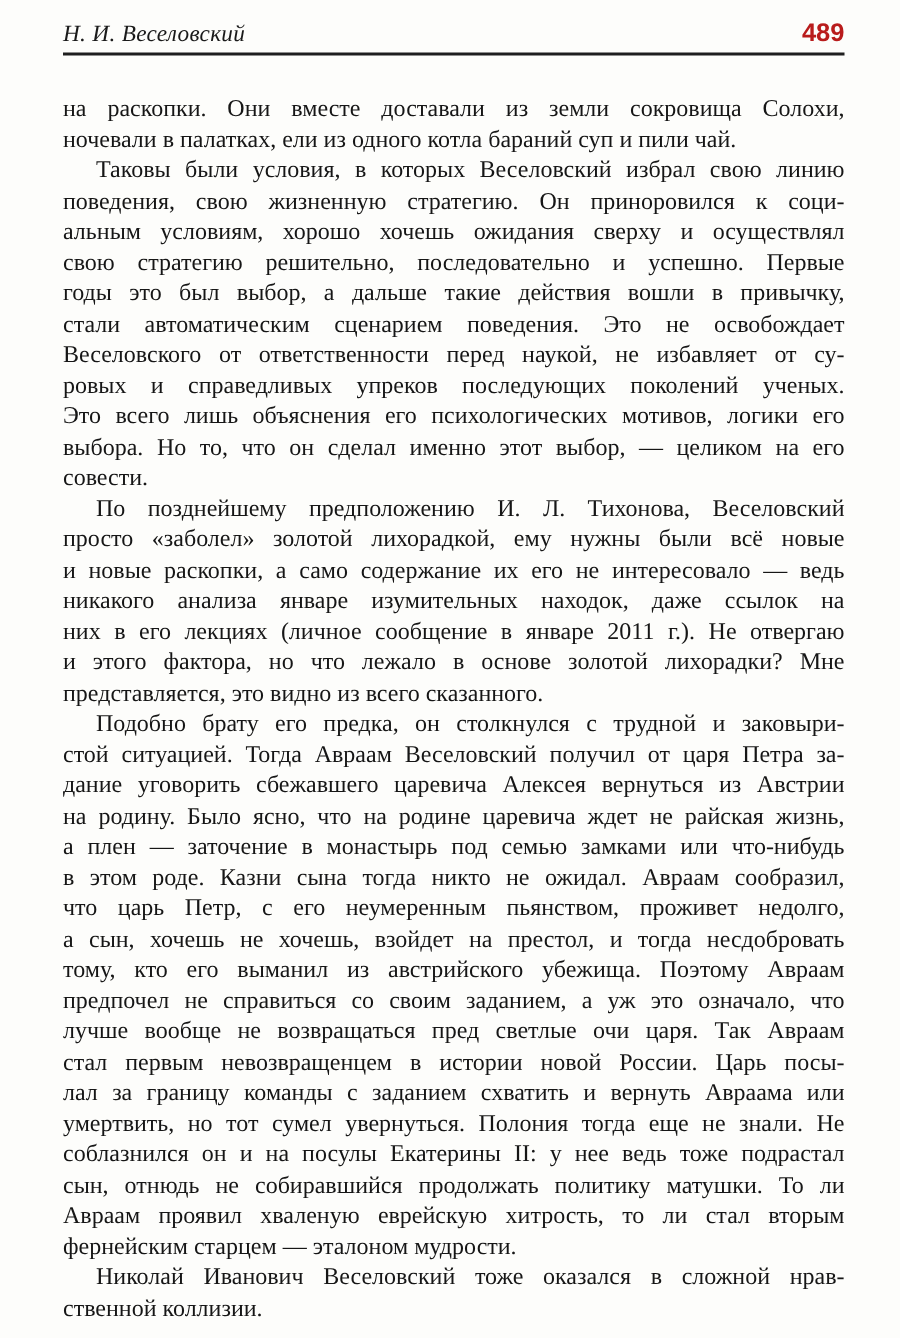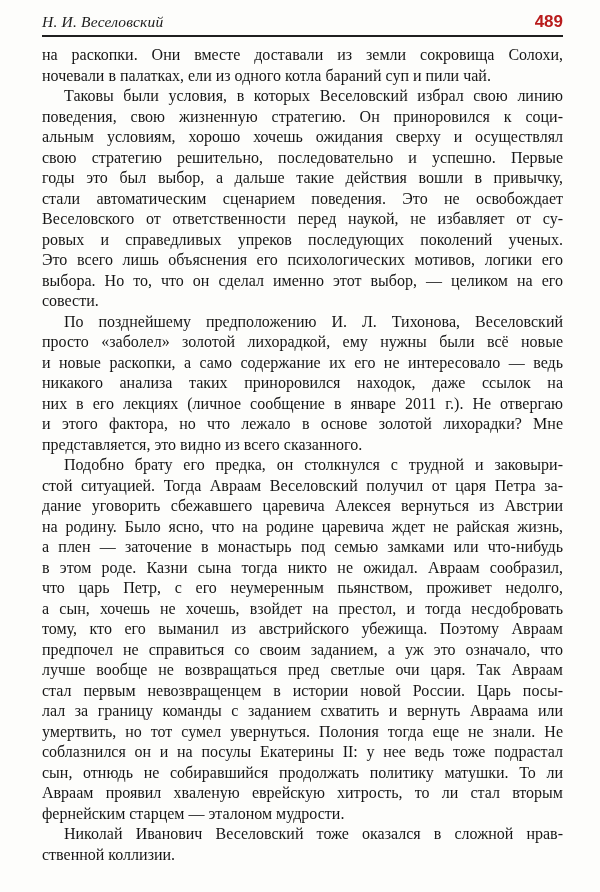--- a/index.html
+++ b/index.html
@@ -33,21 +33,21 @@
     font-weight: bold;
     font-size: 17px;
     color: #b91c1c;
   }
   .header-rule {
     border: none;
     border-top: 2px solid #1f1f1f;
     margin: 3px 0 0 0;
   }
   .text-block {
-    margin-top: 8px;
+    margin-top: 26px;
   }
   .line {
     font-size: 16px;
     line-height: 20.5px;
     height: 20.5px;
     text-align: justify;
     text-align-last: justify;
     white-space: nowrap;
     overflow: visible;
     color: #161616;
@@ -77,21 +77,21 @@
       <div class="line">годы это был выбор, а дальше такие действия вошли в привычку,</div>
       <div class="line">стали автоматическим сценарием поведения. Это не освобождает</div>
       <div class="line">Веселовского от ответственности перед наукой, не избавляет от су-</div>
       <div class="line">ровых и справедливых упреков последующих поколений ученых.</div>
       <div class="line">Это всего лишь объяснения его психологических мотивов, логики его</div>
       <div class="line">выбора. Но то, что он сделал именно этот выбор, — целиком на его</div>
       <div class="line para-end">совести.</div>
       <div class="line indent">По позднейшему предположению И. Л. Тихонова, Веселовский</div>
       <div class="line">просто «заболел» золотой лихорадкой, ему нужны были всё новые</div>
       <div class="line">и новые раскопки, а само содержание их его не интересовало — ведь</div>
-      <div class="line">никакого анализа таких приноровился находок, даже ссылок на</div>
+      <div class="line">никакого анализа январе изумительных находок, даже ссылок на</div>
       <div class="line">них в его лекциях (личное сообщение в январе 2011 г.). Не отвергаю</div>
       <div class="line">и этого фактора, но что лежало в основе золотой лихорадки? Мне</div>
       <div class="line para-end">представляется, это видно из всего сказанного.</div>
       <div class="line indent">Подобно брату его предка, он столкнулся с трудной и заковыри-</div>
       <div class="line">стой ситуацией. Тогда Авраам Веселовский получил от царя Петра за-</div>
       <div class="line">дание уговорить сбежавшего царевича Алексея вернуться из Австрии</div>
       <div class="line">на родину. Было ясно, что на родине царевича ждет не райская жизнь,</div>
       <div class="line">а плен — заточение в монастырь под семью замками или что-нибудь</div>
       <div class="line">в этом роде. Казни сына тогда никто не ожидал. Авраам сообразил,</div>
       <div class="line">что царь Петр, с его неумеренным пьянством, проживет недолго,</div>

